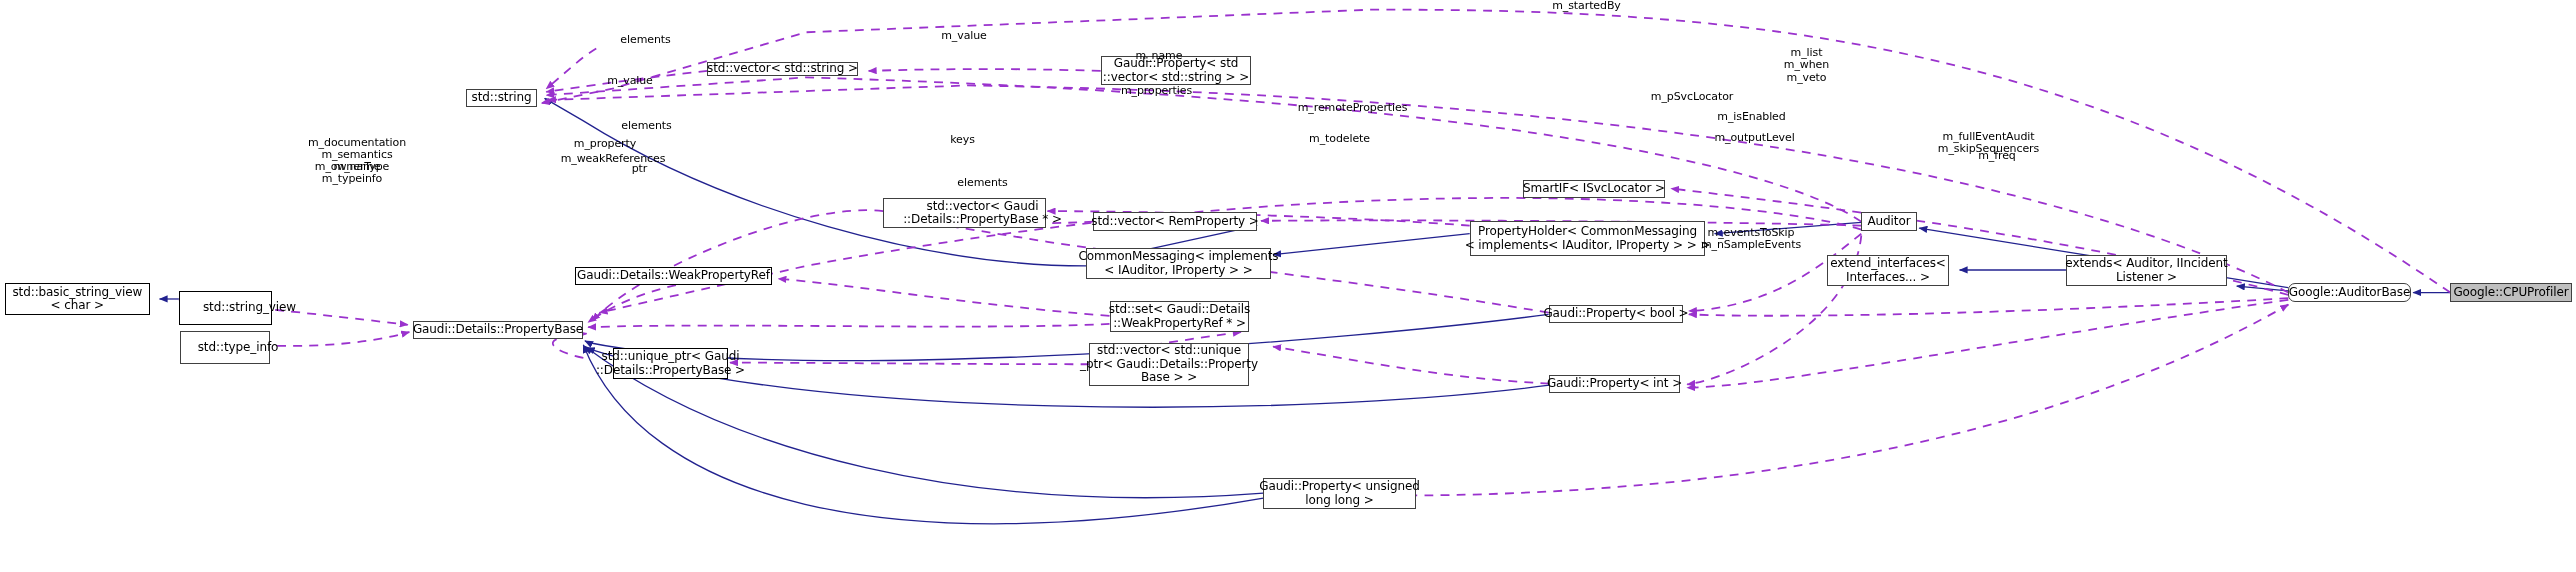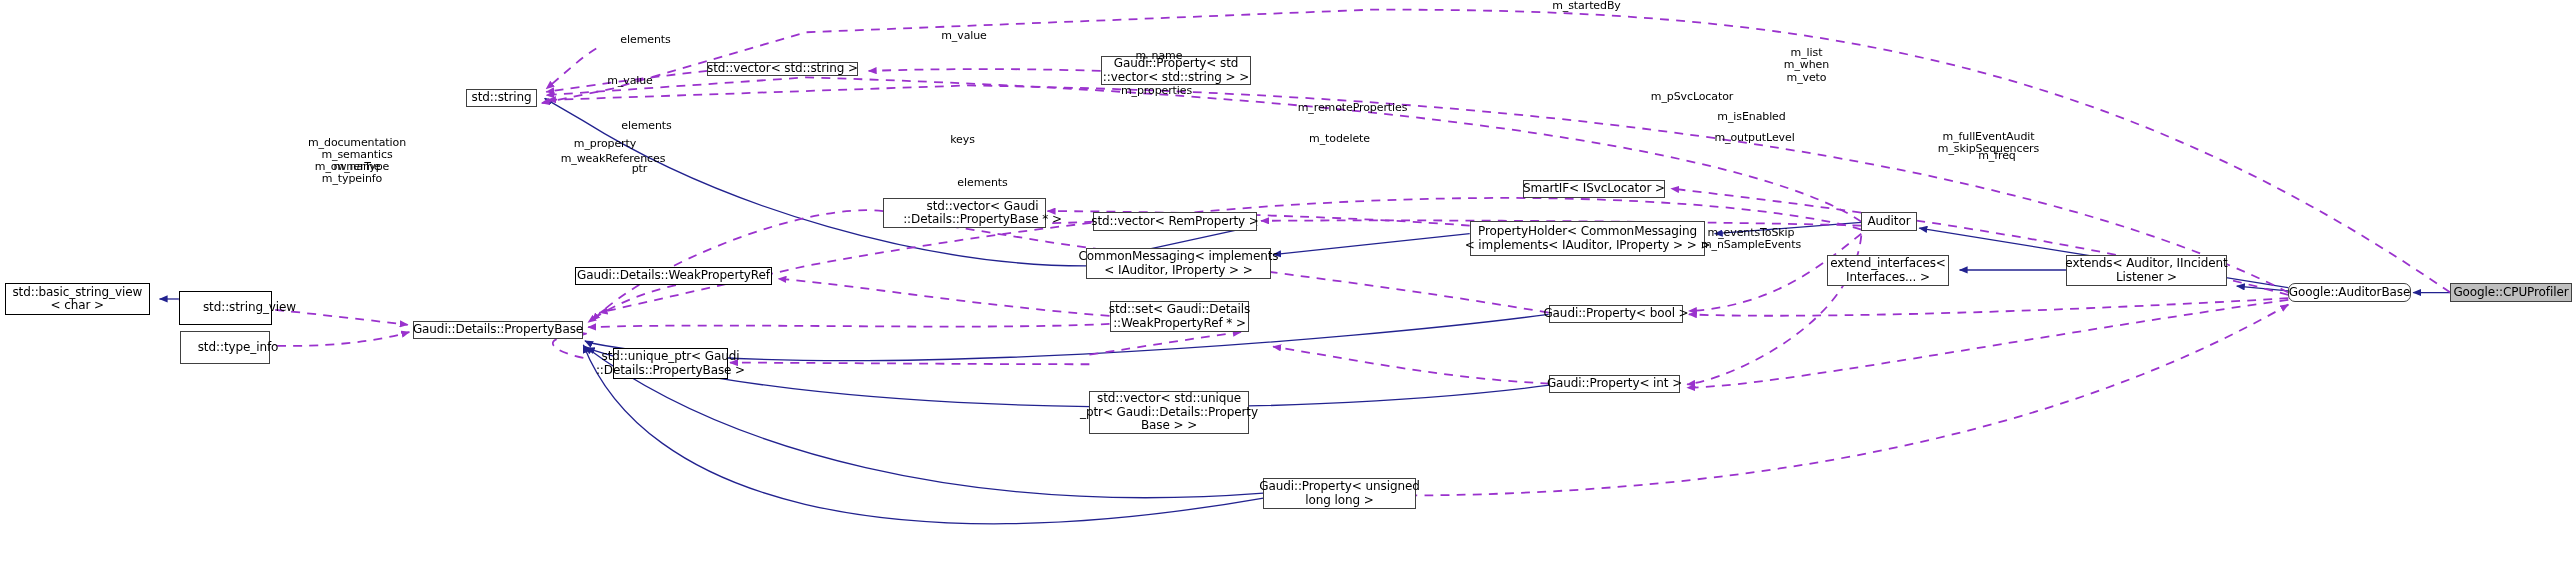--- a/index.html
+++ b/index.html
@@ -137,21 +137,21 @@
       <div class="node bold" style="left: 883px; top: 198px; width: 163px; height: 30px; padding-left: 36px;">std::vector&lt; Gaudi
 ::Details::PropertyBase * &gt;</div>
       <div class="node bold" style="left: 1093px; top: 212px; width: 164px; height: 18.5px;">std::vector&lt; RemProperty &gt;</div>
       <div class="node" style="left: 575px; top: 267px; width: 197px; height: 17.7px;">Gaudi::Details::WeakPropertyRef</div>
       <div class="node bold" style="left: 1086px; top: 248px; width: 185px; height: 31px;">CommonMessaging&lt; implements
 &lt; IAuditor, IProperty &gt; &gt;</div>
       <div class="node bold" style="left: 1110px; top: 301px; width: 139px; height: 31px;">std::set&lt; Gaudi::Details
 ::WeakPropertyRef * &gt;</div>
       <div class="node" style="left: 613px; top: 348px; width: 115px; height: 31px;">std::unique_ptr&lt; Gaudi
 ::Details::PropertyBase &gt;</div>
-      <div class="node bold" style="left: 1089px; top: 343px; width: 160px; height: 43px; margin-top: 48px;">std::vector&lt; std::unique
+      <div class="node bold" style="left: 1089px; top: 343px; width: 160px; height: 43px;">std::vector&lt; std::unique
 _ptr&lt; Gaudi::Details::Property
 Base &gt; &gt;</div>
       <div class="node bold" style="left: 1523px; top: 180px; width: 142px; height: 17.7px;">SmartIF&lt; ISvcLocator &gt;</div>
       <div class="node bold" style="left: 1470px; top: 221px; width: 235px; height: 35px;">PropertyHolder&lt; CommonMessaging
 &lt; implements&lt; IAuditor, IProperty &gt; &gt; &gt;</div>
       <div class="node bold" style="left: 1549px; top: 305px; width: 134px; height: 17.7px;">Gaudi::Property&lt; bool &gt;</div>
       <div class="node bold" style="left: 1549px; top: 375px; width: 131px; height: 17.7px;">Gaudi::Property&lt; int &gt;</div>
       <div class="node bold" style="left: 1861px; top: 212px; width: 56px; height: 18.5px;">Auditor</div>
       <div class="node bold" style="left: 1827px; top: 255px; width: 122px; height: 31px;">extend_interfaces&lt;
 Interfaces... &gt;</div>

